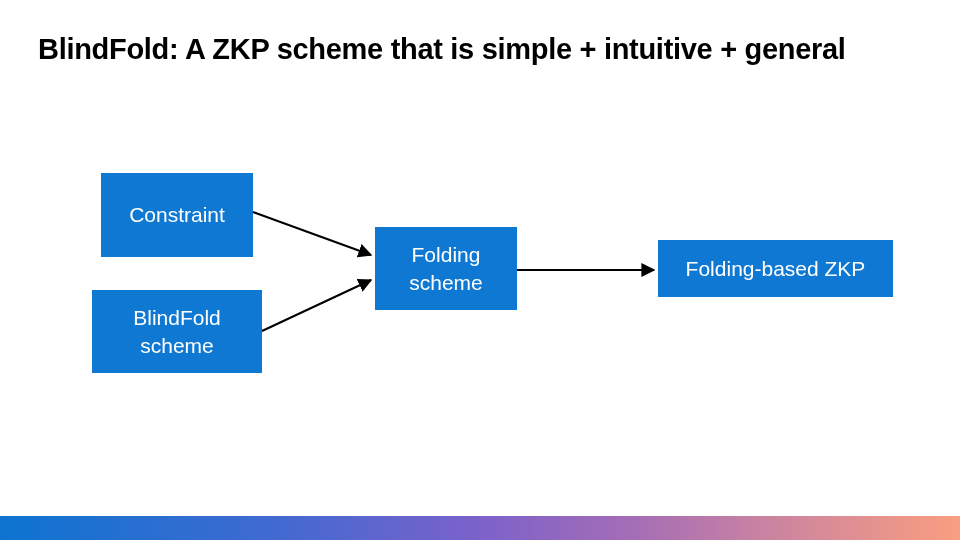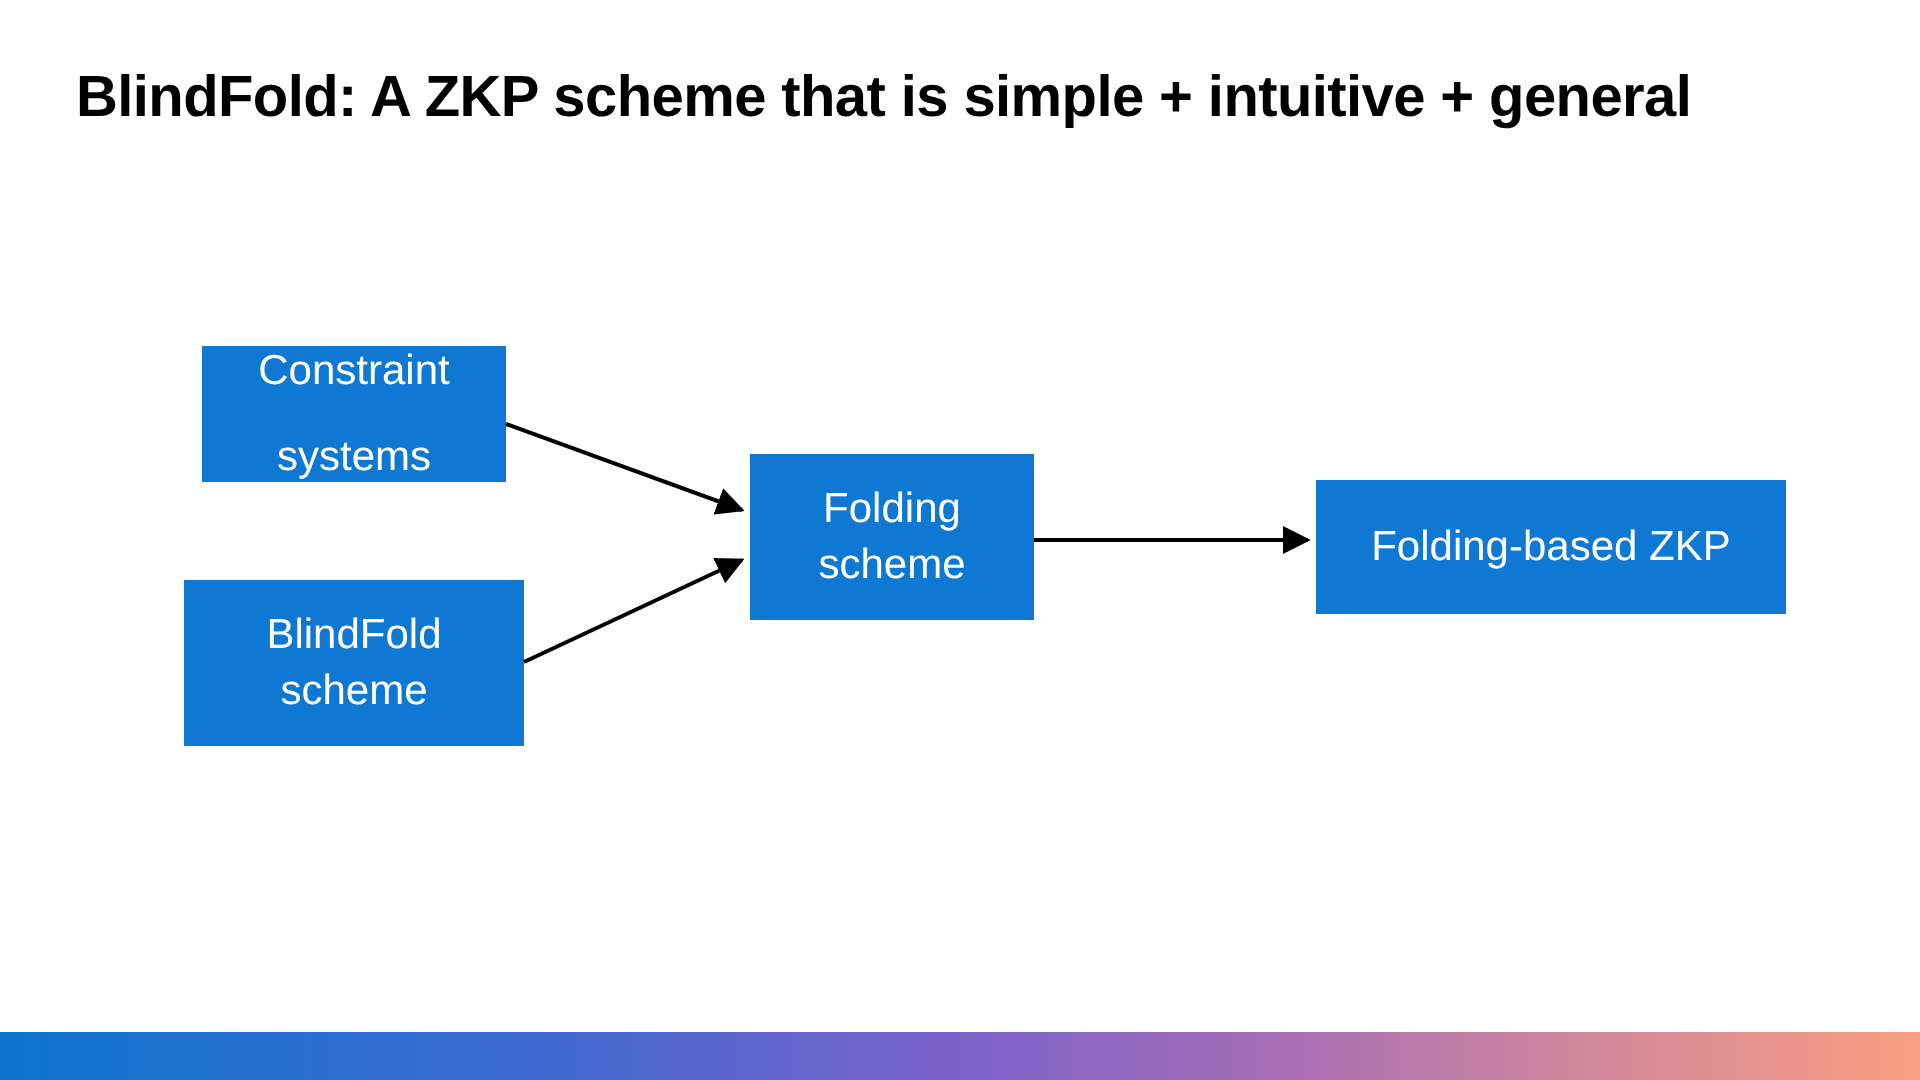--- a/index.html
+++ b/index.html
@@ -32,24 +32,24 @@
     color: #FFFFFF;
     display: flex;
     flex-direction: column;
     align-items: center;
     justify-content: center;
     text-align: center;
     font-size: 21px;
     line-height: 28px;
   }
   .node span { display: block; }
-  #node-constraint  { left: 101px; top: 173px; width: 152px; height: 68px; gap: 15px; }
+  #node-constraint  { left: 101px; top: 173px; width: 152px; height: 84px; gap: 15px; }
   #node-commitment  { left:  92px; top: 290px; width: 170px; height: 83px; }
   #node-folding     { left: 375px; top: 227px; width: 142px; height: 83px; justify-content: center; }
-  #node-zkp         { left: 658px; top: 240px; width: 235px; height: 67px; }
+  #node-zkp         { left: 658px; top: 240px; width: 235px; height: 57px; }
   .arrow-layer {
     position: absolute;
     left: 0; top: 0;
     width: 960px;
     height: 540px;
     pointer-events: none;
   }
   .footer-bar {
     position: absolute;
     left: 0;
@@ -67,21 +67,20 @@
 </style>
 </head>
 <body>
 
 <div class="slide">
 
   <div class="slide-title">BlindFold: A ZKP scheme that is simple + intuitive + general</div>
 
   <div class="node" id="node-constraint">
     <span>Constraint</span>
-    <span>systems</span>
   </div>
 
   <div class="node" id="node-commitment">
     <span>BlindFold</span>
     <span>scheme</span>
   </div>
 
   <div class="node" id="node-folding">
     <span>Folding</span>
     <span>scheme</span>

